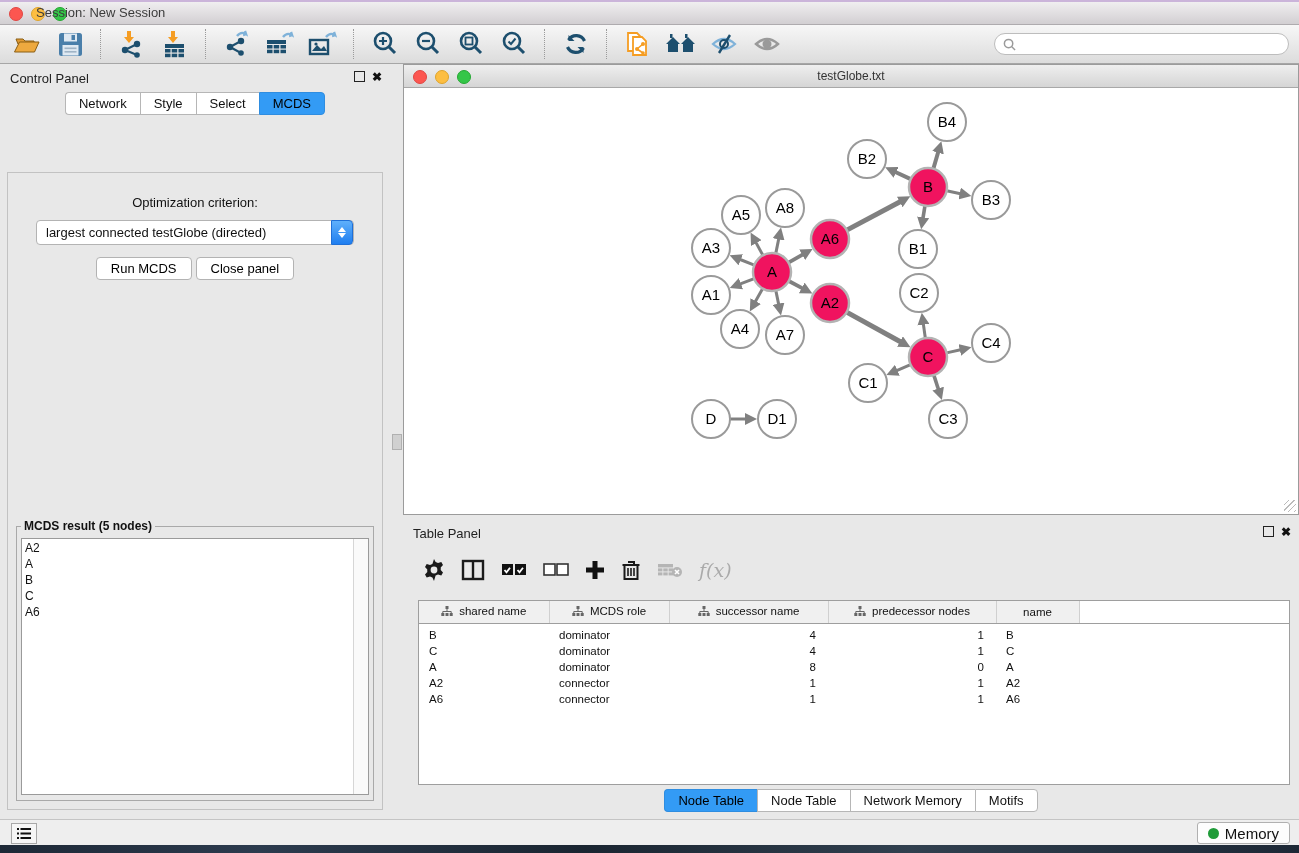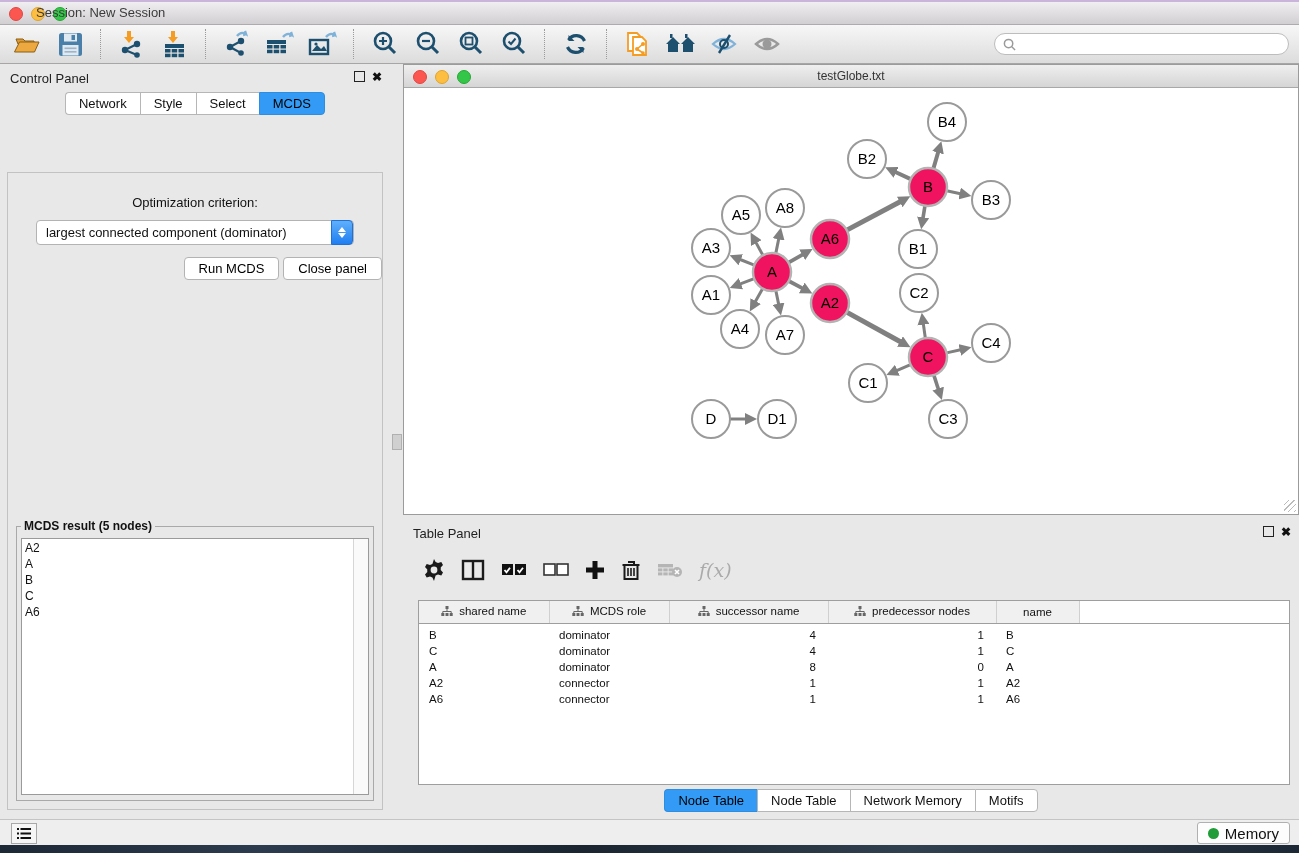--- a/index.html
+++ b/index.html
@@ -38,21 +38,21 @@
   .cp-body{position:absolute;left:7px;right:7px;top:108px;bottom:14px;border:1px solid #c2c2c2;background:#e8e8e8;}
   .opt-label{text-align:center;font-size:13px;margin-top:22px;}
   .dropdown{margin:10px auto 0;width:316px;height:23px;background:#fff;border:1px solid #b3b3b3;border-radius:4px;
     position:relative;display:flex;align-items:center;}
   .dropdown .val{font-size:13px;padding-left:9px;}
   .stepper{position:absolute;right:0;top:-1px;width:20px;height:23px;border-radius:0 4px 4px 0;
     background:linear-gradient(#5fb0fb,#1f7ef0);display:flex;flex-direction:column;align-items:center;justify-content:center;gap:1px;border:1px solid #1f70d8;}
   .stepper .up,.stepper .dn{width:0;height:0;border-left:4px solid transparent;border-right:4px solid transparent;}
   .stepper .up{border-bottom:5px solid #fff;}
   .stepper .dn{border-top:5px solid #fff;}
-  .btn-row{display:flex;justify-content:flex-end;gap:4px;margin-top:12px;}
+  .btn-row{display:flex;justify-content:center;gap:4px;margin-top:12px;}
   .aqua-btn{background:#fff;border:1px solid #b3b3b3;border-radius:4px;height:23px;padding:0 14px;
     font-size:13px;font-family:"Liberation Sans",sans-serif;}
   .result-fs{position:absolute;left:8px;right:8px;bottom:8px;top:346px;border:1px solid #a9a9a9;
     margin:0;padding:0;}
   .result-fs legend{font-size:12px;margin-left:4px;padding:0 3px;font-weight:bold;}
   .result-list{position:absolute;left:4px;right:4px;top:2px;bottom:4px;background:#fff;border:1px solid #9a9a9a;overflow:hidden;}
   .result-scroll{position:absolute;right:0;top:0;bottom:0;width:14px;background:#fafafa;border-left:1px solid #d6d6d6;}
   .result-list ul{list-style:none;margin:1px 0 0 3px;padding:0;font-size:12px;line-height:16px;}
   
   .right-col{position:absolute;left:403px;top:64px;width:896px;bottom:33px;}
@@ -264,21 +264,21 @@
     </div>
     <div class="seg-tabs" id="cp-tabs">
         <div class="seg">Network</div>
         <div class="seg">Style</div>
         <div class="seg">Select</div>
         <div class="seg active">MCDS</div>
       </div>
     <div class="cp-body">
       <div class="opt-label">Optimization criterion:</div>
       <div class="dropdown">
-        <span class="val">largest connected component (dominator)</span>
+        <span class="val">largest connected testGlobe (directed)</span>
         <span class="stepper">
             <span class="up"></span>
             <span class="dn"></span>
           </span>
       </div>
       <div class="btn-row">
         <button class="aqua-btn">Run MCDS</button>
         <button class="aqua-btn">Close panel</button>
       </div>
       <fieldset class="result-fs">

